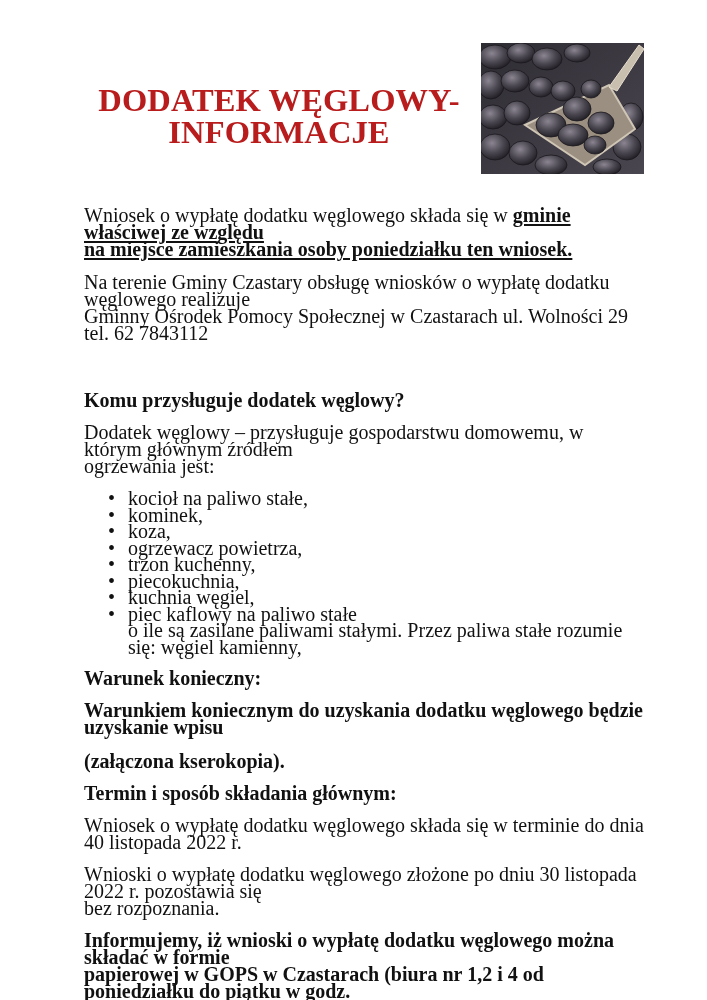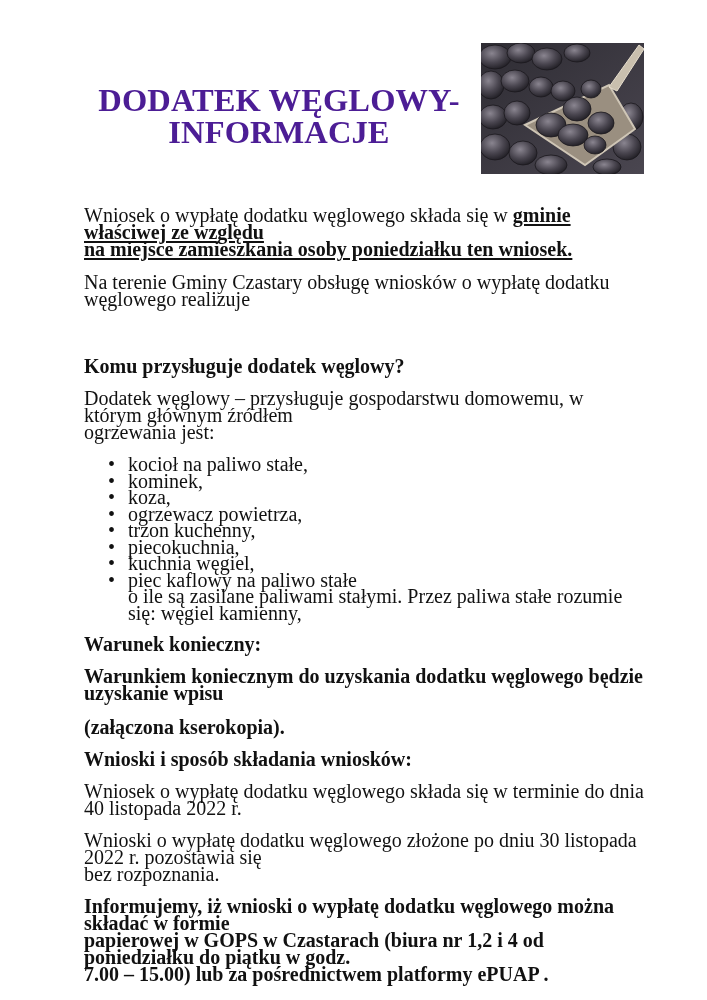--- a/index.html
+++ b/index.html
@@ -18,21 +18,21 @@
     .title {
       position: absolute;
       left: 90px;
       top: 84px;
       width: 378px;
       text-align: center;
       font-weight: bold;
       font-size: 32.5px;
       line-height: 32px;
       letter-spacing: 0.1px;
-      color: #4c1d95;
+      color: #b91c1c;
       margin: 0;
     }
     .title span { display: block; }
 
     .hero-image {
       position: absolute;
       left: 481px;
       top: 43px;
       width: 163px;
       height: 131px;
@@ -132,20 +132,21 @@
 
 <div class="content">
 
   <p>
     <span>Wniosek o wypłatę dodatku węglowego składa się w </span><span class="bold uline">gminie właściwej ze względu</span><br>
     <span class="bold uline">na miejsce zamieszkania osoby poniedziałku ten wniosek.</span>
   </p>
   <div class="gap-s"></div>
   <p>
     <span>Na terenie Gminy Czastary obsługę wniosków o wypłatę dodatku węglowego realizuje</span><br>
+    <span>Gminny Ośrodek Pomocy Społecznej w Czastarach ul. Wolności 29 tel. 62 7843112</span>
   </p>
 
   <div class="gap-l"></div>
 
   <p class="bold">Komu przysługuje dodatek węglowy?</p>
   <div class="gap-m"></div>
   <p>
     <span>Dodatek węglowy – przysługuje gospodarstwu domowemu, w którym głównym źródłem</span><br>
     <span>ogrzewania jest:</span>
   </p>
@@ -168,21 +169,21 @@
   <p class="bold">Warunek konieczny:</p>
   <div class="gap-m"></div>
   <p class="bold">
     <span>Warunkiem koniecznym do uzyskania dodatku węglowego będzie uzyskanie wpisu</span><br>
     <br>
     <span>(załączona kserokopia).</span>
   </p>
 
   <div class="gap-m"></div>
 
-  <p class="bold">Wnioski i sposób składania wniosków:</p>
+  <p class="bold">Termin i sposób składania głównym:</p>
   <div class="gap-m"></div>
   <p>Wniosek o wypłatę dodatku węglowego składa się w terminie do dnia 40 listopada 2022 r.</p>
   <div class="gap-m"></div>
   <p>
     <span>Wnioski o wypłatę dodatku węglowego złożone po dniu 30 listopada 2022 r. pozostawia się</span><br>
     <span>bez rozpoznania.</span>
   </p>
   <div class="gap-m"></div>
   <p class="bold">
     <span>Informujemy, iż wnioski o wypłatę dodatku węglowego można składać w formie</span><br>

